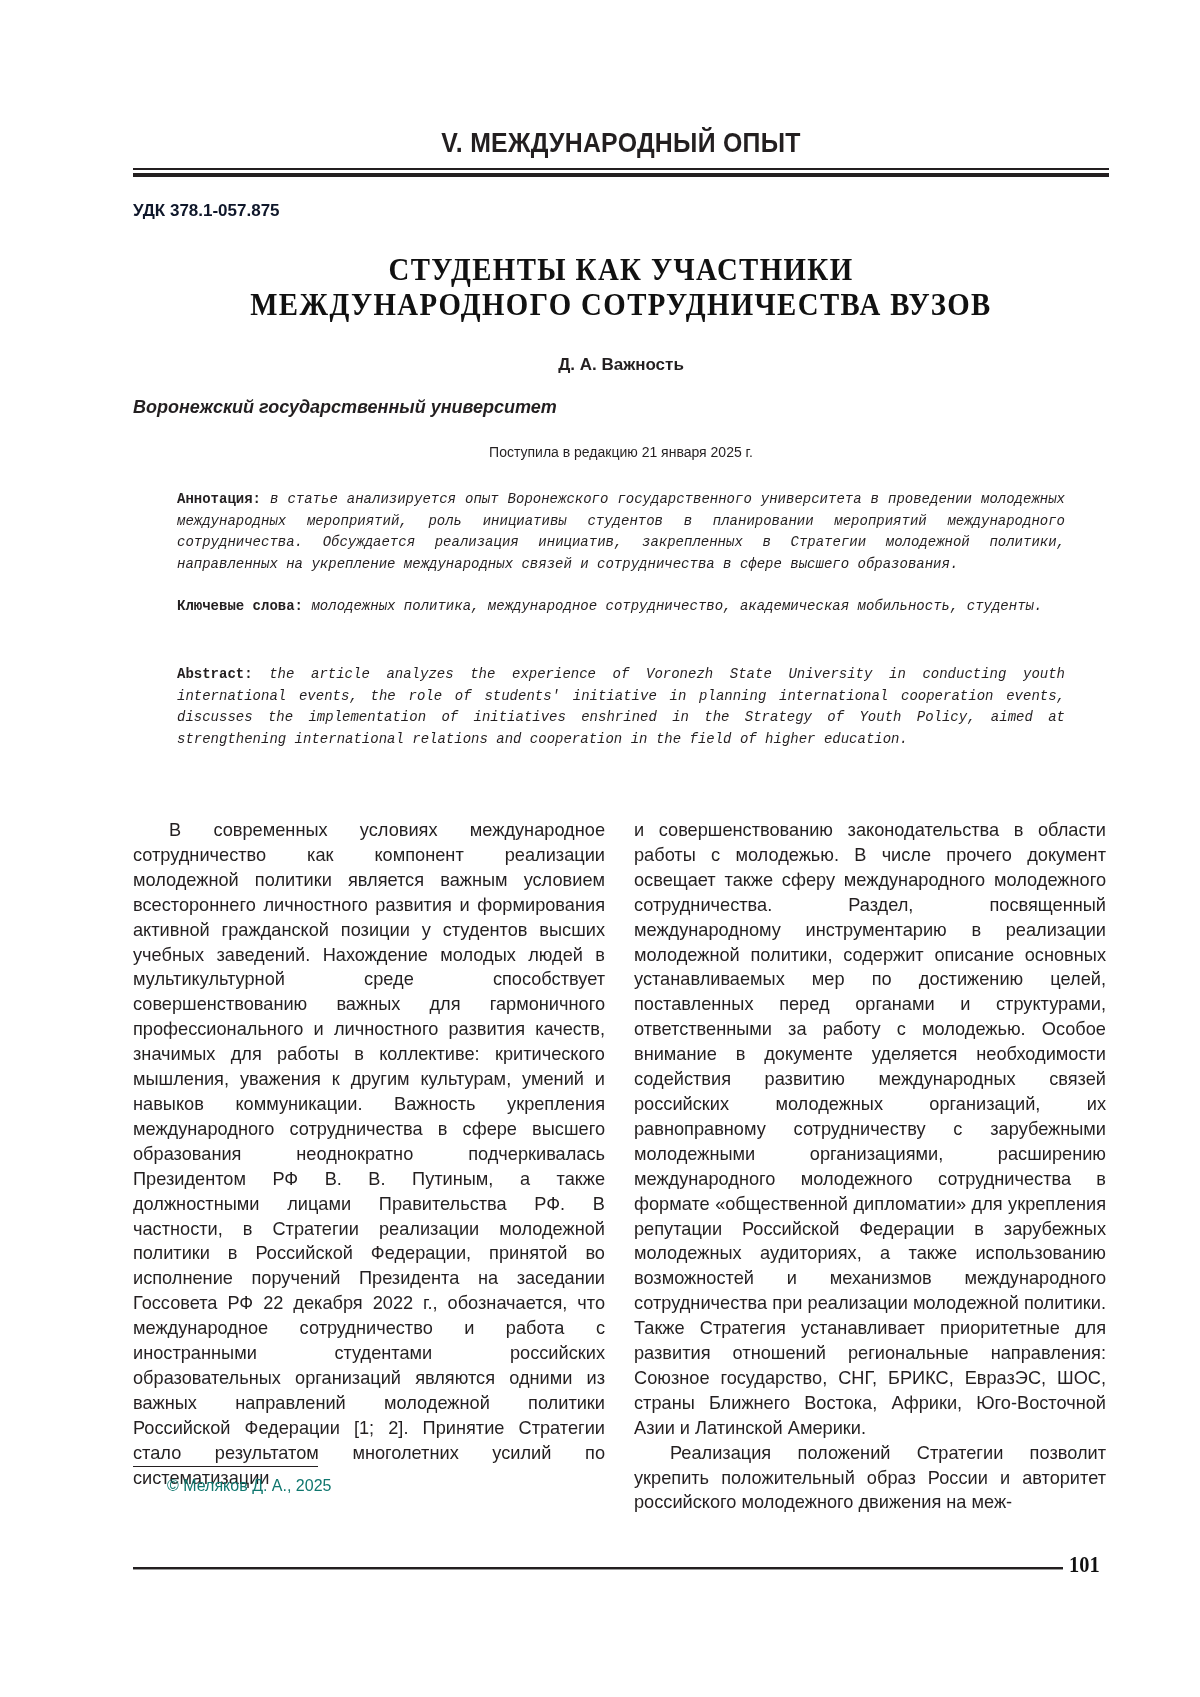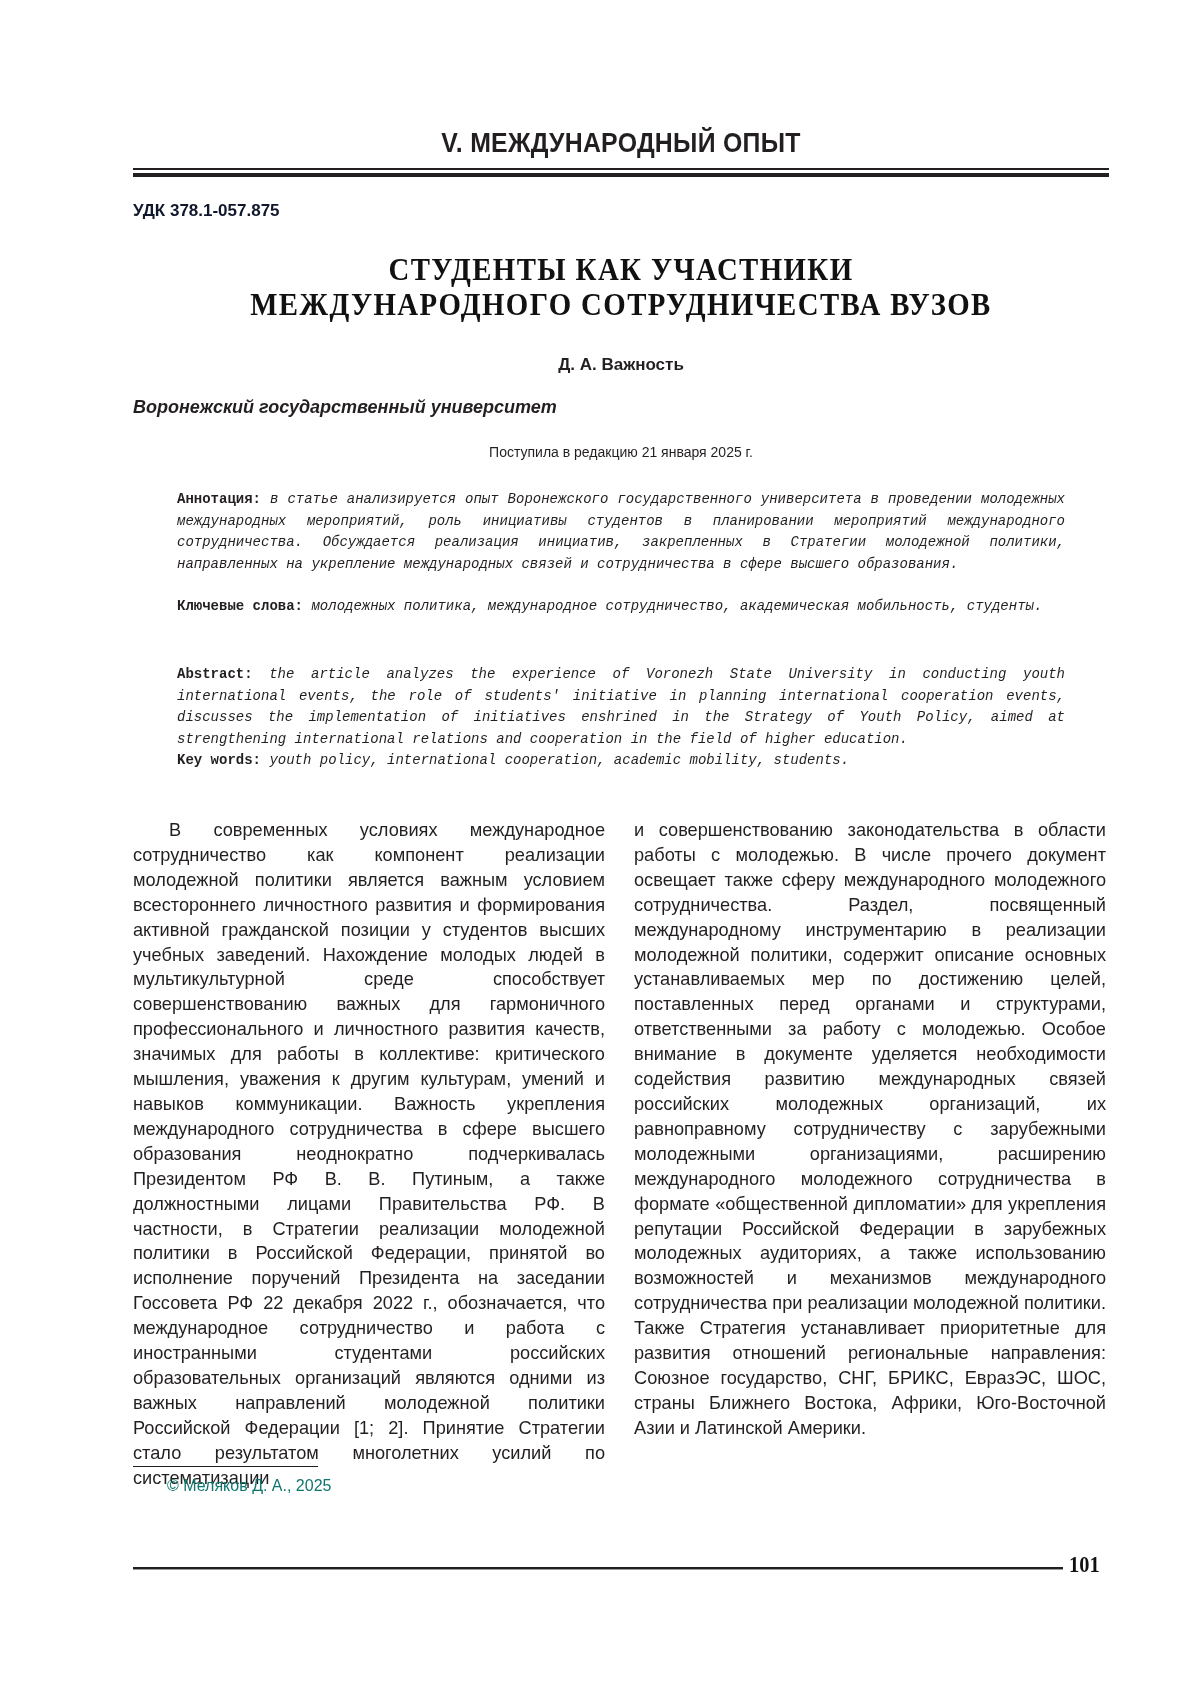--- a/index.html
+++ b/index.html
@@ -80,30 +80,28 @@
 
   <div class="abstract-block ru-abstract">
     <span class="lbl">Аннотация:</span><span class="txt"> в статье анализируется опыт Воронежского государственного университета в проведении молодежных международных мероприятий, роль инициативы студентов в планировании мероприятий международного сотрудничества. Обсуждается реализация инициатив, закрепленных в Стратегии молодежной политики, направленных на укрепление международных связей и сотрудничества в сфере высшего образования.</span>
   </div>
   <div class="abstract-block ru-keywords">
     <span class="lbl">Ключевые слова:</span><span class="txt"> молодежных политика, международное сотрудничество, академическая мобильность, студенты.</span>
   </div>
   <div class="abstract-block en-abstract">
     <span class="lbl">Abstract:</span><span class="txt"> the article analyzes the experience of Voronezh State University in conducting youth international events, the role of students' initiative in planning international cooperation events, discusses the implementation of initiatives enshrined in the Strategy of Youth Policy, aimed at strengthening international relations and cooperation in the field of higher education.</span>
   </div>
-  <div class="abstract-block en-keywords">
-    <span class="lbl">Key words:</span><span class="txt"> youth policy, international cooperation, academic mobility, students.</span>
-  </div>
 
   <div class="col col-left">
     <p class="indent">В современных условиях международное сотрудничество как компонент реализации молодежной политики является важным условием всестороннего личностного развития и формирования активной гражданской позиции у студентов высших учебных заведений. Нахождение молодых людей в мультикультурной среде способствует совершенствованию важных для гармоничного профессионального и личностного развития качеств, значимых для работы в коллективе: критического мышления, уважения к другим культурам, умений и навыков коммуникации. Важность укрепления международного сотрудничества в сфере высшего образования неоднократно подчеркивалась Президентом РФ В. В. Путиным, а также должностными лицами Правительства РФ. В частности, в Стратегии реализации молодежной политики в Российской Федерации, принятой во исполнение поручений Президента на заседании Госсовета РФ 22 декабря 2022 г., обозначается, что международное сотрудничество и работа с иностранными студентами российских образовательных организаций являются одними из важных направлений молодежной политики Российской Федерации [1; 2]. Принятие Стратегии стало результатом многолетних усилий по систематизации</p>
   </div>
 
   <div class="col col-right">
     <p>и совершенствованию законодательства в области работы с молодежью. В числе прочего документ освещает также сферу международного молодежного сотрудничества. Раздел, посвященный международному инструментарию в реализации молодежной политики, содержит описание основных устанавливаемых мер по достижению целей, поставленных перед органами и структурами, ответственными за работу с молодежью. Особое внимание в документе уделяется необходимости содействия развитию международных связей российских молодежных организаций, их равноправному сотрудничеству с зарубежными молодежными организациями, расширению международного молодежного сотрудничества в формате «общественной дипломатии» для укрепления репутации Российской Федерации в зарубежных молодежных аудиториях, а также использованию возможностей и механизмов международного сотрудничества при реализации молодежной политики. Также Стратегия устанавливает приоритетные для развития отношений региональные направления: Союзное государство, СНГ, БРИКС, ЕвразЭС, ШОС, страны Ближнего Востока, Африки, Юго-Восточной Азии и Латинской Америки.</p>
+    <p class="indent">Реализация положений Стратегии позволит укрепить положительный образ России и авторитет российского молодежного движения на меж-</p>
   </div>
 
   <div class="footnote-rule"></div>
   <div class="footnote">© Меляков Д. А., 2025</div>
 
   <div class="rule-bottom"></div>
   <div class="rule-bottom-shadow"></div>
   <div class="page-number">101</div>
 
 </div>

